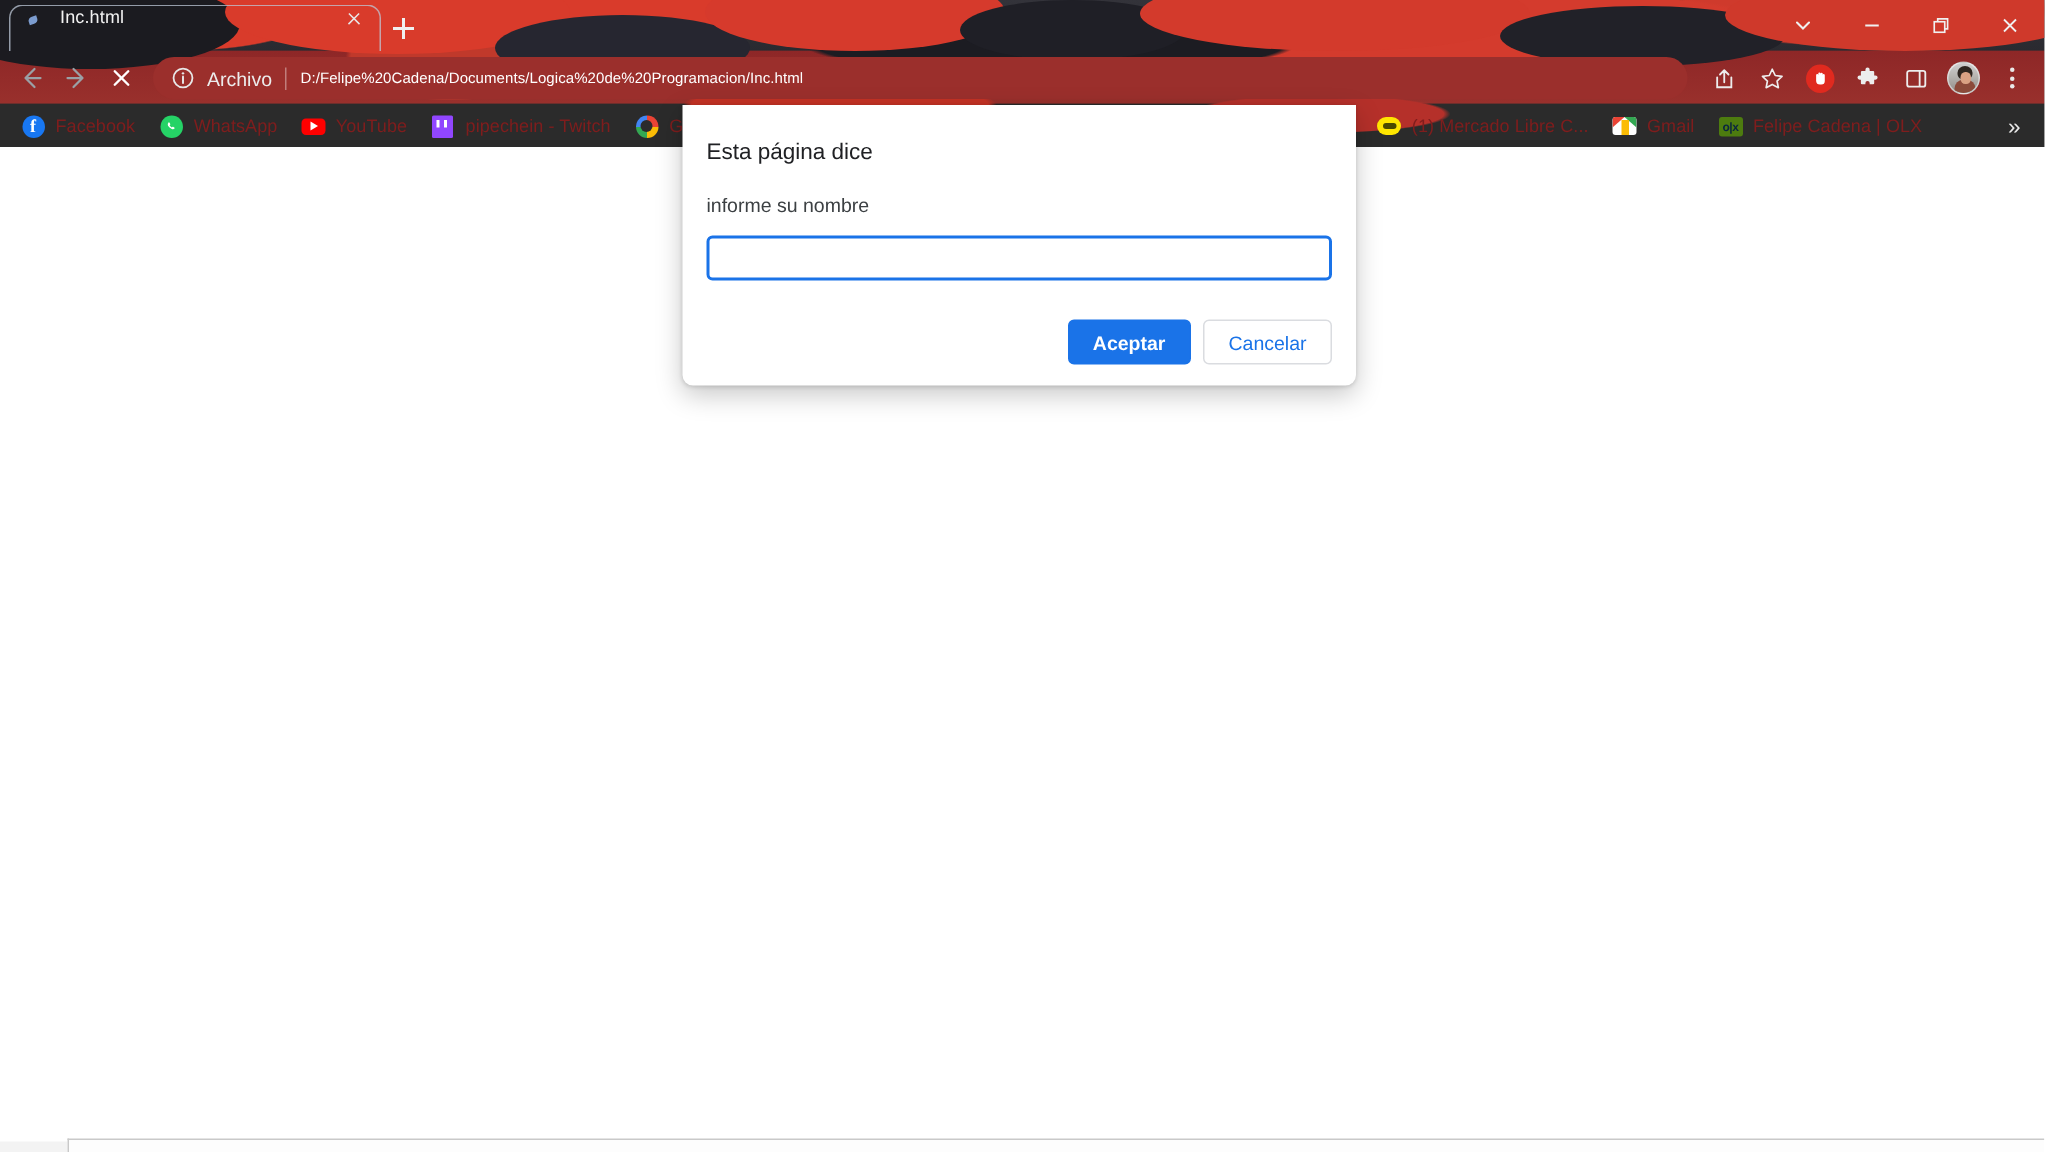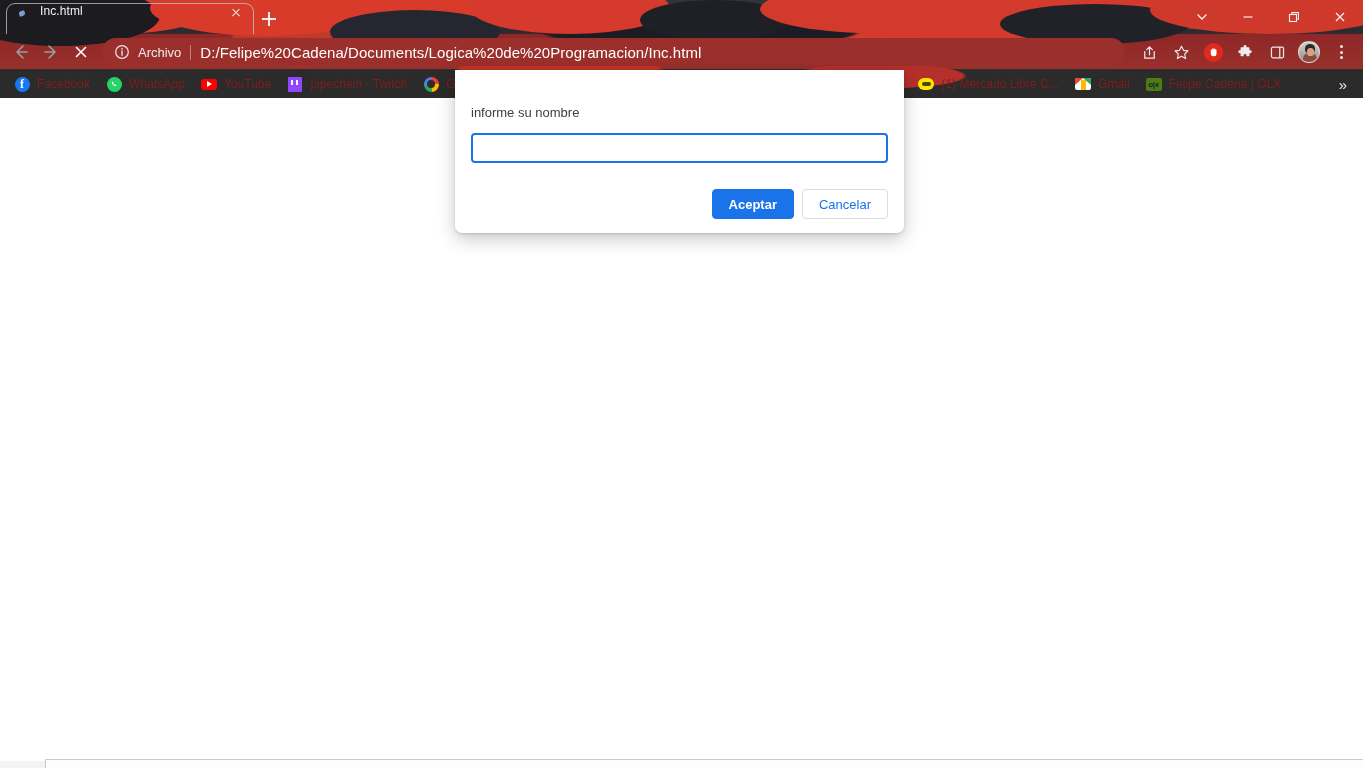--- a/index.html
+++ b/index.html
@@ -98,21 +98,21 @@
   .omnibox {
     flex: 1 1 auto; height: 28px; margin-left: 6px; margin-right: 8px;
     background: #9b2f2c; border-radius: 14px;
     display: flex; align-items: center; padding: 0 12px; min-width: 0;
     cursor: text;
   }
   .omni-info { width: 16px; height: 16px; flex: 0 0 16px; margin-right: 8px; }
   .omni-scheme { color: #ececec; font-size: 13px; white-space: nowrap; }
   .omni-sep { width: 1px; height: 15px; background: rgba(255,255,255,.38); margin: 0 9px; flex: 0 0 1px; }
   .omni-url {
-    color: #ffffff; font-size: 15px; white-space: nowrap; overflow: hidden;
+    color: #ffffff; font-size: 10px; white-space: nowrap; overflow: hidden;
     text-overflow: ellipsis; letter-spacing: .05px;
   }
 
   .tbicon {
     width: 28px; height: 28px; flex: 0 0 28px; display: flex; align-items: center;
     justify-content: center; cursor: pointer; margin: 0 2px; border-radius: 50%;
   }
   .ext-block {
     width: 19px; height: 19px; border-radius: 50%; background: #e02a1f;
     display: flex; align-items: center; justify-content: center;
@@ -426,20 +426,21 @@
   </div>
 
   <div class="viewport">
     <div class="hscroll">
       <div class="lead"></div>
       <div class="track"></div>
     </div>
   </div>
 
   <div class="dialog">
+    <div class="dlg-title">Esta página dice</div>
     <div class="dlg-msg">informe su nombre</div>
     <input class="dlg-input" type="text" placeholder="" style="">
     <div class="dlg-actions">
       <button class="btn btn-primary">Aceptar</button>
       <button class="btn btn-secondary">Cancelar</button>
     </div>
   </div>
 
 </div>
 

